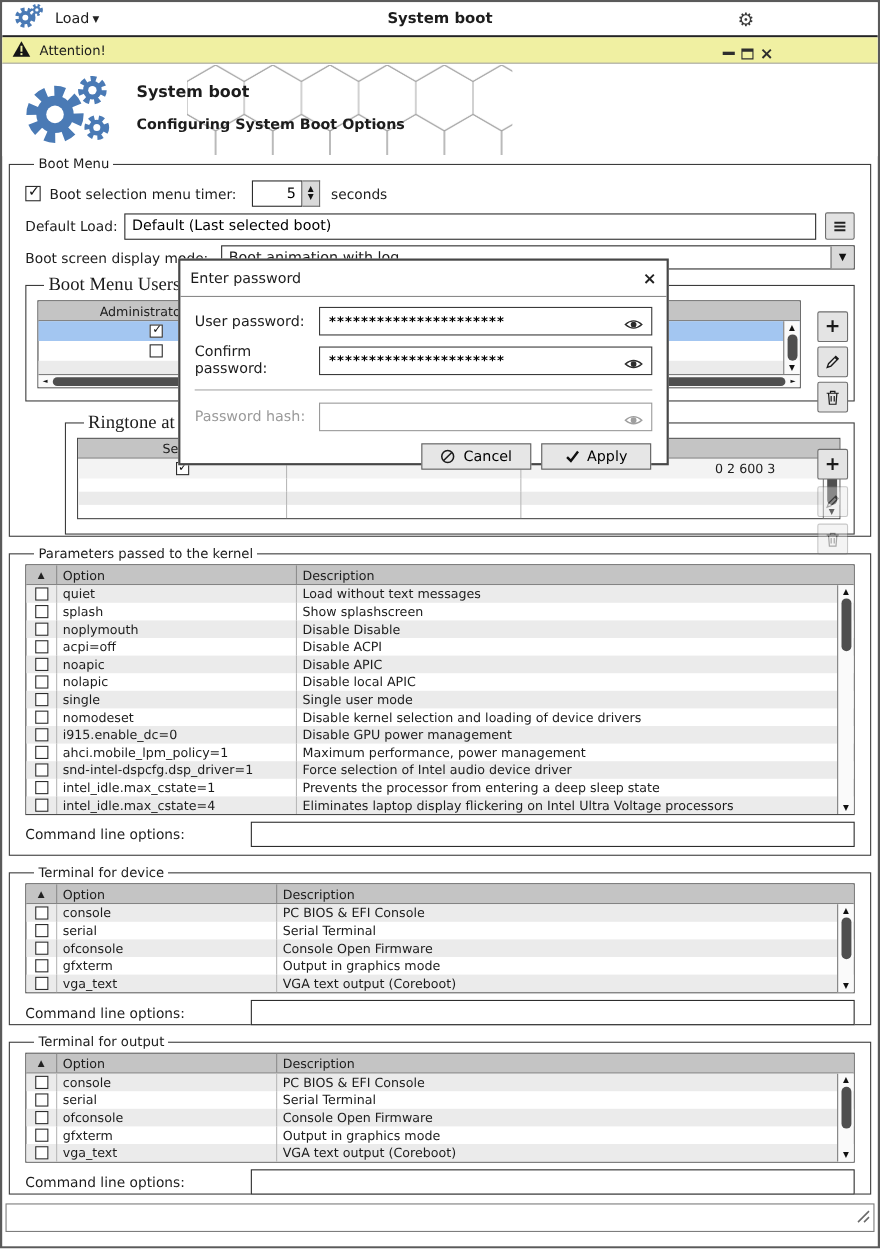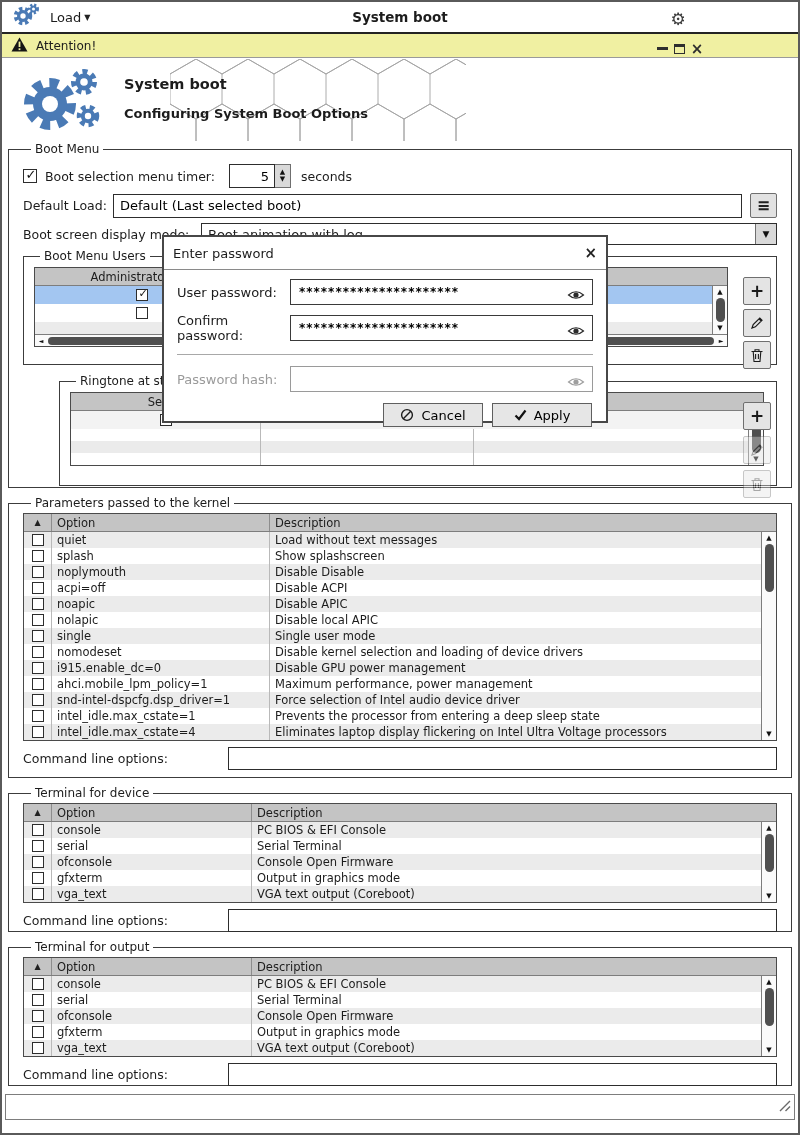--- a/index.html
+++ b/index.html
@@ -31,21 +31,21 @@
   .app-subtitle { position:absolute; left:122px; top:48px; font-size:13px; font-weight:bold; z-index:2; }
 
   
   fieldset.fs { border:1px solid #3c3c3c; margin:0 6px 8px; padding:2px 14px 4px; background:transparent; }
   fieldset.fs legend { font-size:12px; padding:0 4px; margin-left:8px; color:#1c1c1c; }
   #fs-boot { height:346px; }
   #fs-kernel { height:282px; }
   #fs-termin { height:146px; }
   #fs-termout { height:146px; }
   fieldset.fs-inner { border:1px solid #3c3c3c; padding:2px 8px 2px 10px; position:relative; }
-  fieldset.fs-inner legend { font-size:12px; padding:0 4px; margin-left:6px; }
+  fieldset.fs-inner legend { font-size:17px; padding:0 4px; margin-left:6px;font-family:Liberation Serif, serif; }
   #fs-users { margin-top:4px; height:116px; }
   #fs-ring  { margin-top:9px; height:112px;margin-left:36px; }
 
   .frow { display:flex; align-items:center; }
   .lbl { font-size:12.5px; }
 
   
   .cbx { width:14px; height:14px; border:1.6px solid #2d2d2d; background:#fff; display:inline-flex; align-items:center; justify-content:center; position:relative; }
   .cbx.sm { width:12px; height:12px; border-width:1.3px; }
   .cbx.on::after { content:"✓"; font-size:13px; font-weight:bold; color:#111; margin-top:-4px; margin-left:2px; }
@@ -313,20 +313,21 @@
         <div class="thead">
           <span class="tc rc1">Select</span>
           <span class="tc rc2"></span>
           <span class="tc rc3"></span>
         </div>
         <div class="trow" style="background:#f3f3f3;">
           <span class="tc rc1">
               <span class="cbx sm on"></span>
             </span>
           <span class="tc rc2"></span>
+          <span class="tc rc3 melody">0 2 600 3</span>
         </div>
         <div class="trow filler">
           <span class="tc rc1"></span>
             <span class="tc rc2"></span>
             <span class="tc rc3"></span>
         </div>
         <div class="trow filler alt">
           <span class="tc rc1"></span>
             <span class="tc rc2"></span>
             <span class="tc rc3"></span>

